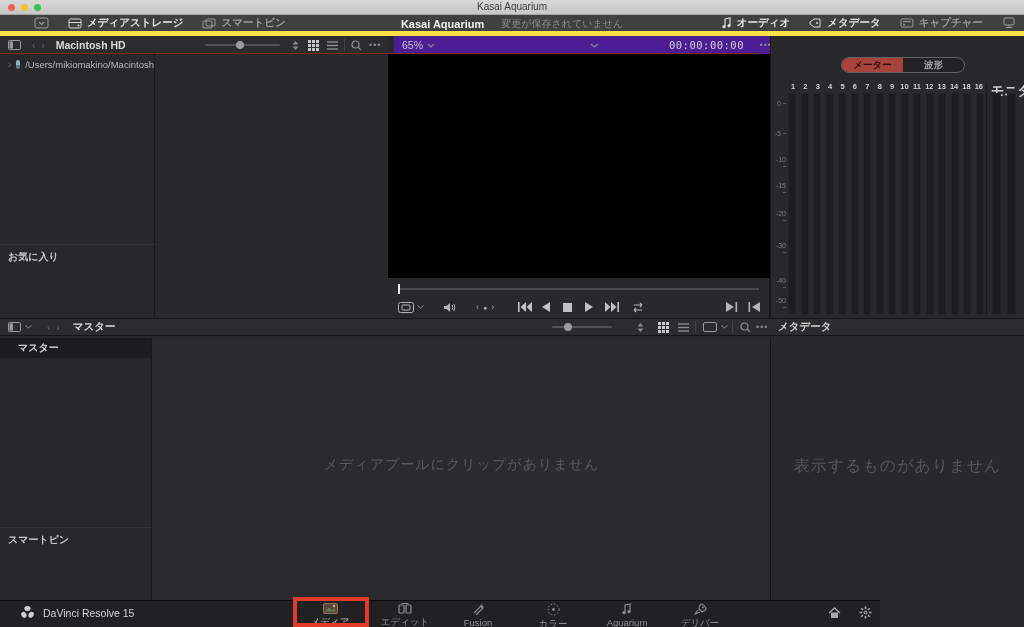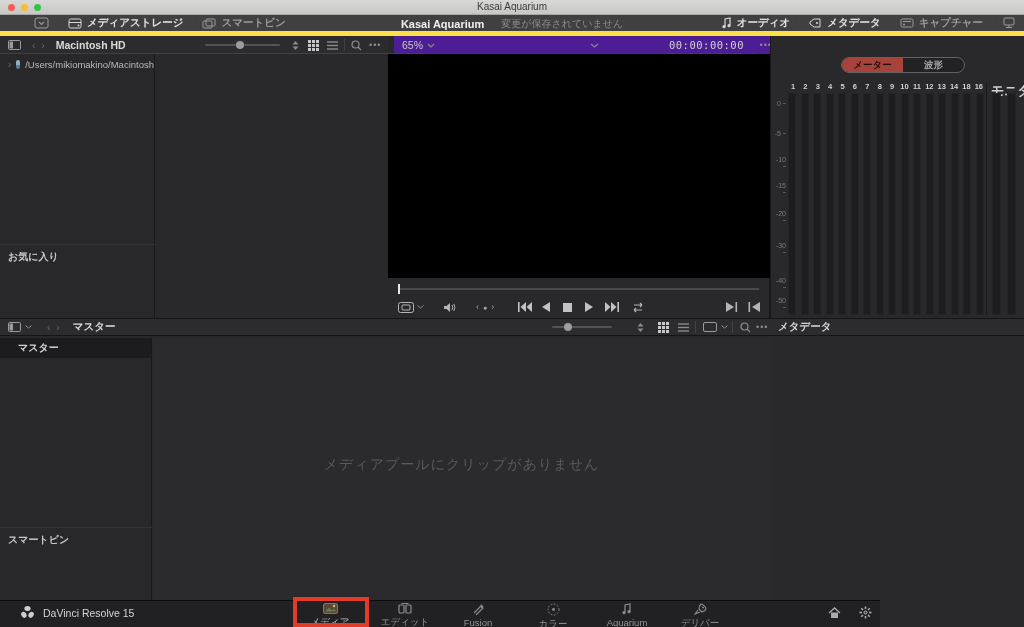--- a/index.html
+++ b/index.html
@@ -508,20 +508,23 @@
   <div class="bins-col">
     <div class="bin-row selected">
       <span>マスター</span>
     </div>
     <div class="section-div" style="top:189px;width:152px"></div>
     <div class="section-label" style="top:195px">スマートビン</div>
   </div>
   <div class="pool-content">
     <div class="empty-title">メディアプールにクリップがありません</div>
   </div>
+  <div class="meta-body">
+    <div class="meta-empty">表示するものがありません</div>
+  </div>
 
   <div class="bottom-bar">
     <div class="brand">
       <span class="icon">
         <svg width="15" height="15" viewBox="0 0 15 15">
             <g fill="#cfcfd1">
               <ellipse cx="7.5" cy="3.4" rx="3.1" ry="2.5"></ellipse>
               <ellipse cx="3.9" cy="9.8" rx="2.5" ry="3.1" transform="rotate(-30 3.9 9.8)"></ellipse>
               <ellipse cx="11.1" cy="9.8" rx="2.5" ry="3.1" transform="rotate(30 11.1 9.8)"></ellipse>
             </g>

